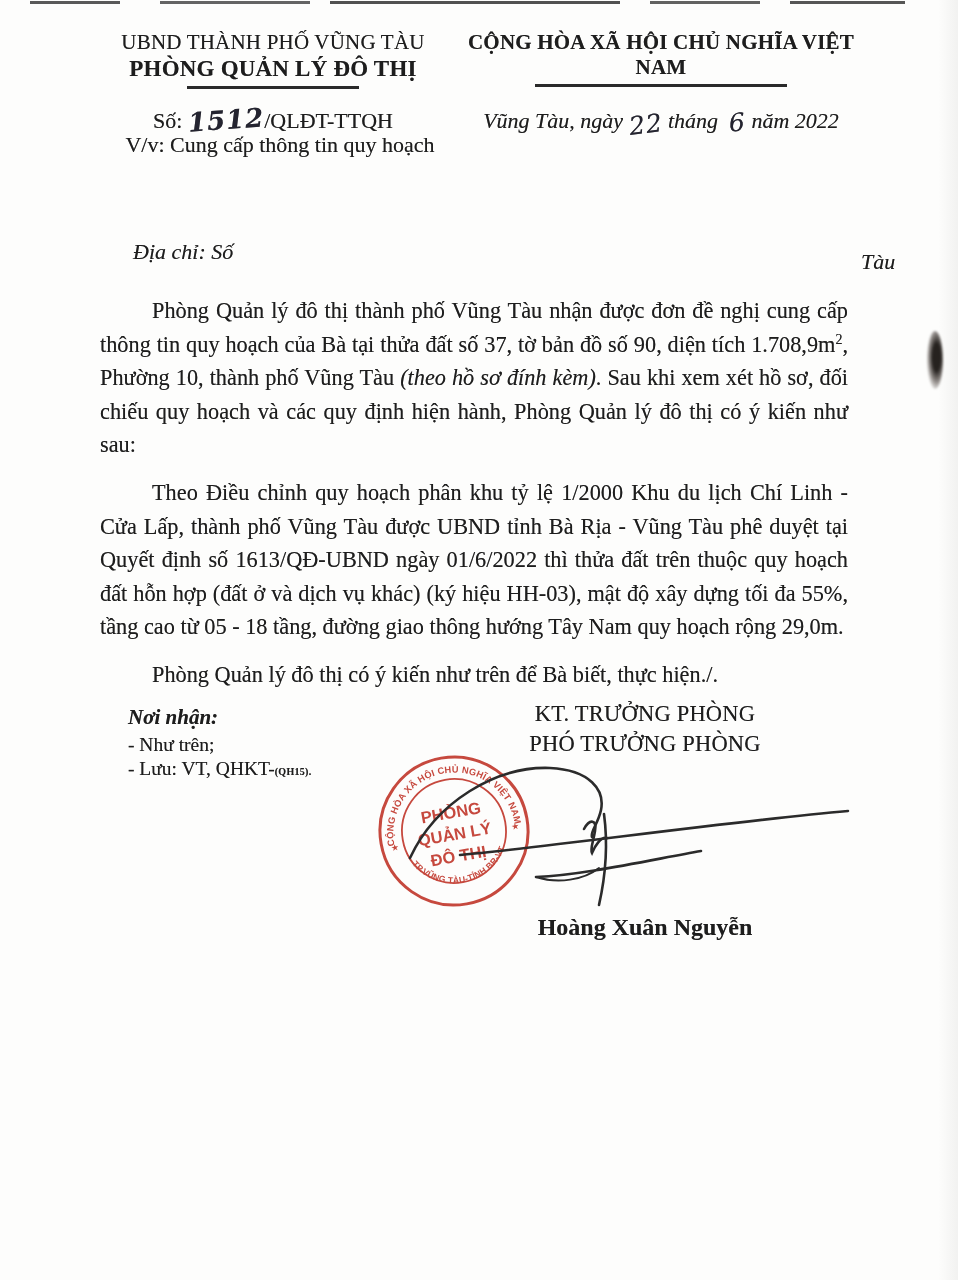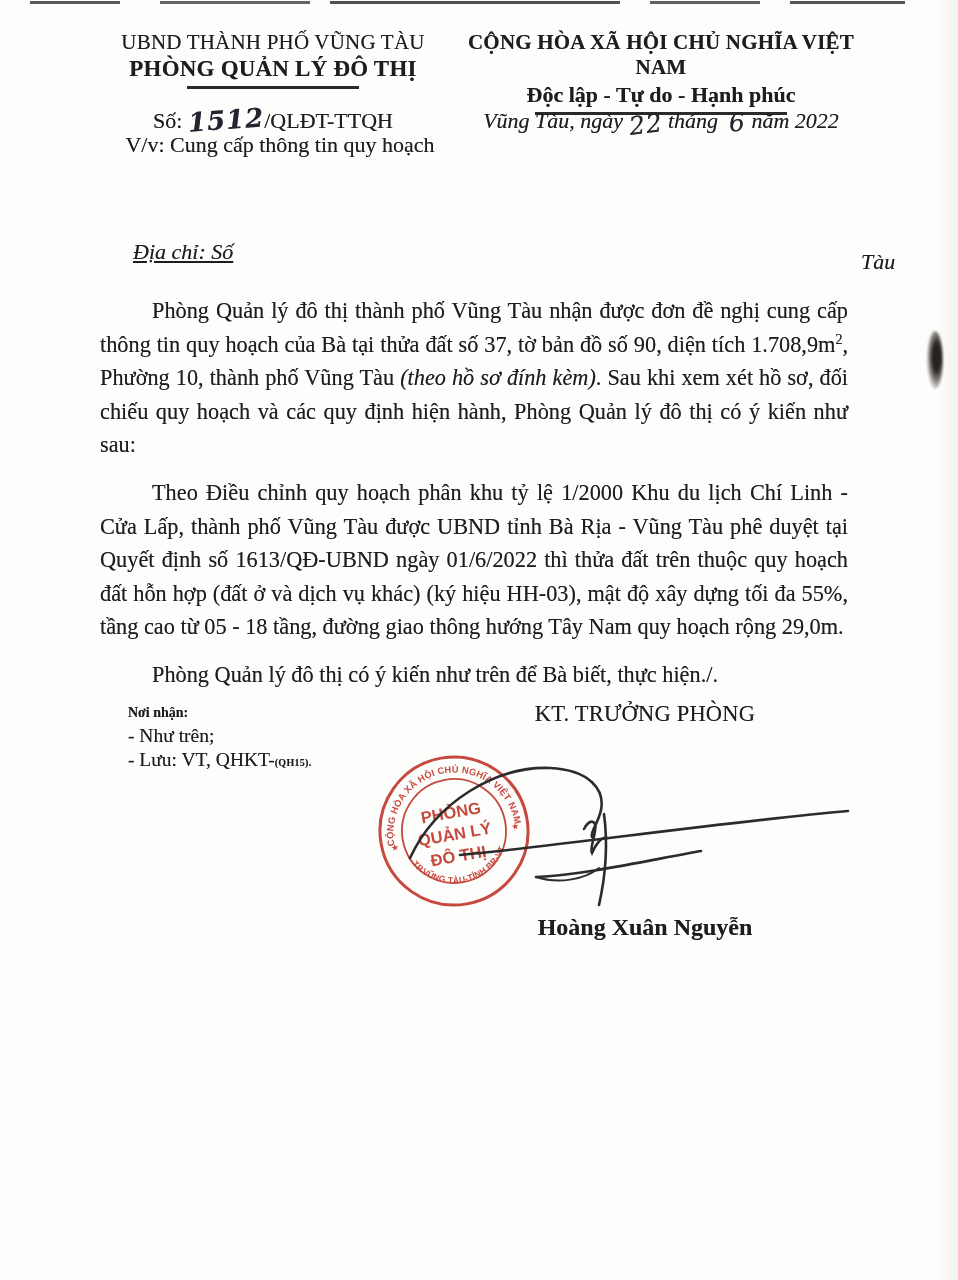--- a/index.html
+++ b/index.html
@@ -50,29 +50,29 @@
   }
   .subject{left:100px;top:132px;width:360px;text-align:center;font-size:22px;}
   .dateline{left:448px;top:105px;width:426px;text-align:center;font-style:italic;font-size:22px;}
   .hw-day,.hw-month{
     font-family:"DejaVu Serif","Liberation Serif",serif;font-style:italic;font-size:25px;
     display:inline-block;transform:rotate(-7deg);position:relative;top:5px;color:#242430;
     letter-spacing:1px;
   }
   .hw-month{top:3px;transform:rotate(-4deg);}
   
-  .addr-frag{left:133px;top:239px;font-style:italic;font-size:22px;text-decoration:underline;}
+  .addr-frag{left:133px;top:239px;font-style:italic;font-size:22px;}
   .addr-right{left:861px;top:249px;font-style:italic;font-size:22px;}
   
   .body-text{left:100px;top:294px;width:748px;font-size:22.3px;line-height:33.6px;text-align:justify;}
   .body-text p{margin:0 0 14px 0;text-indent:52px;}
   .body-text sup{font-size:14px;line-height:0;}
   
   .noi-nhan{left:128px;top:705px;width:280px;}
-  .noi-nhan-label{font-size:14px;font-weight:bold;}
+  .noi-nhan-label{font-size:21px;font-weight:bold;font-style:italic;}
   .noi-nhan-item{font-size:19.5px;margin-top:4px;}
   .noi-nhan-luu{font-size:19.5px;margin-top:2px;}
   .noi-nhan-luu .small{font-size:10px;letter-spacing:.3px;font-weight:bold;}
   .sign-titles{left:470px;top:699px;width:350px;text-align:center;font-weight:normal;font-size:22.5px;line-height:30px;letter-spacing:.2px;}
   .signer-name{left:470px;top:914px;width:350px;text-align:center;font-weight:bold;font-size:24px;}
   
   .stamp{left:374px;top:751px;width:160px;height:160px;transform:rotate(-10deg);opacity:.92;}
   .stamp svg{width:160px;height:160px;}
   .stamp text{font-family:"Liberation Sans","DejaVu Sans",sans-serif;}
   
@@ -86,21 +86,20 @@
 <div class="abs artifact-blob"></div>
 
 <div class="abs hdr-left">
   <div class="issuer-org soft">UBND THÀNH PHỐ VŨNG TÀU</div>
   <div class="issuer-dept soft">PHÒNG QUẢN LÝ ĐÔ THỊ</div>
   <div class="rule rule-left"></div>
 </div>
 
 <div class="abs hdr-right">
   <div class="motto1 soft">CỘNG HÒA XÃ HỘI CHỦ NGHĨA VIỆT NAM</div>
-  <div class="motto2 soft">Độc lập - Tự do - Hạnh phúc</div>
   <div class="rule rule-right"></div>
 </div>
 
 <div class="abs doc-number soft"><span>Số: </span><span class="handwritten">1512</span><span>/QLĐT-TTQH</span></div>
 
 <div class="abs subject soft">V/v: Cung cấp thông tin quy hoạch</div>
 
 <div class="abs dateline soft"><span>Vũng Tàu, ngày</span> <span class="hw-day">22</span> <span>tháng</span>&nbsp; <span class="hw-month">6</span> <span>năm 2022</span></div>
 
 <div class="abs addr-frag soft">Địa chỉ: Số</div>
@@ -113,20 +112,21 @@
 </div>
 
 <div class="abs noi-nhan">
   <div class="noi-nhan-label soft">Nơi nhận:</div>
   <div class="noi-nhan-item soft">- Như trên;</div>
   <div class="noi-nhan-luu soft"><span>- Lưu: VT, QHKT-</span><span class="small">(QH15).</span></div>
 </div>
 
 <div class="abs sign-titles">
   <div class="soft">KT. TRƯỞNG PHÒNG</div>
+  <div class="soft">PHÓ TRƯỞNG PHÒNG</div>
 </div>
 
 <div class="abs stamp">
   <svg viewBox="0 0 160 160">
     <defs>
       <path id="arcTop" d="M 21,98 A 61,61 0 1 1 139,98" fill="none"></path>
       <path id="arcBottom" d="M 27.5,93.5 A 55,55 0 0 0 132.5,93.5" fill="none"></path>
     </defs>
     <circle cx="80" cy="80" r="74" fill="none" stroke="#c23a2e" stroke-width="3"></circle>
     <circle cx="80" cy="80" r="52" fill="none" stroke="#c23a2e" stroke-width="1.8"></circle>

